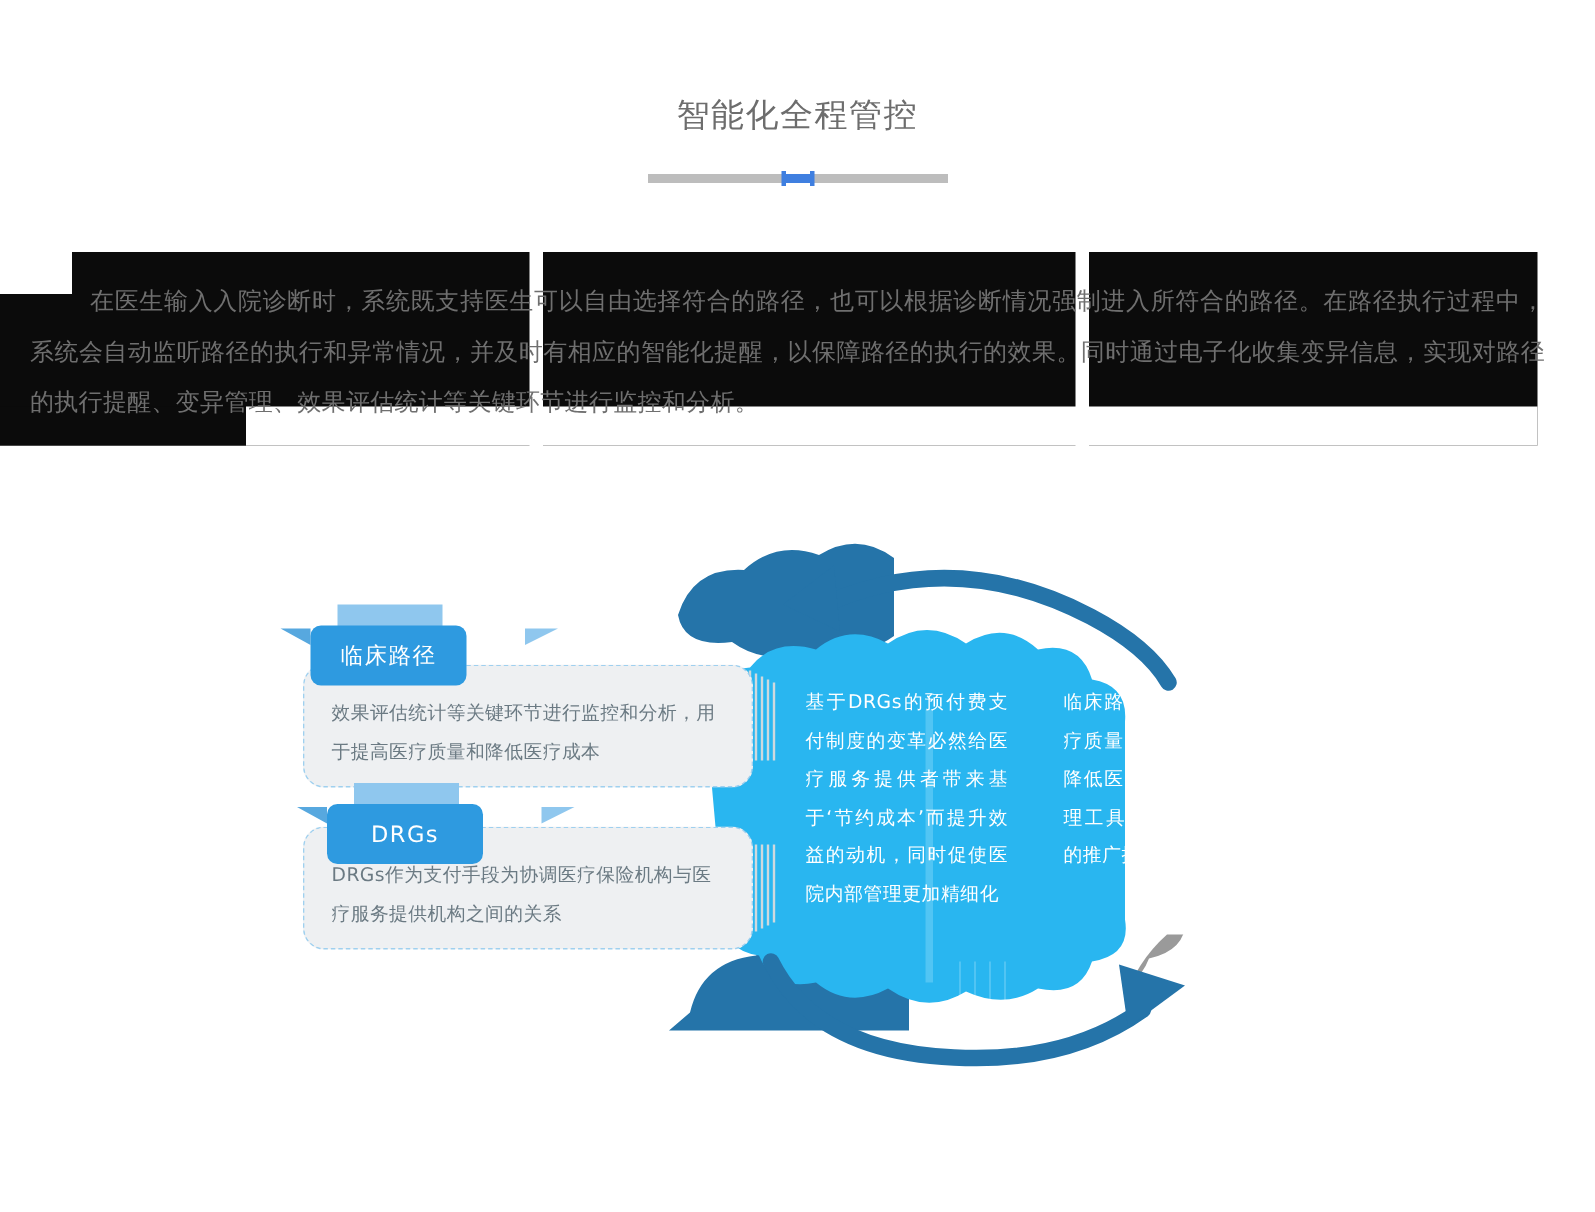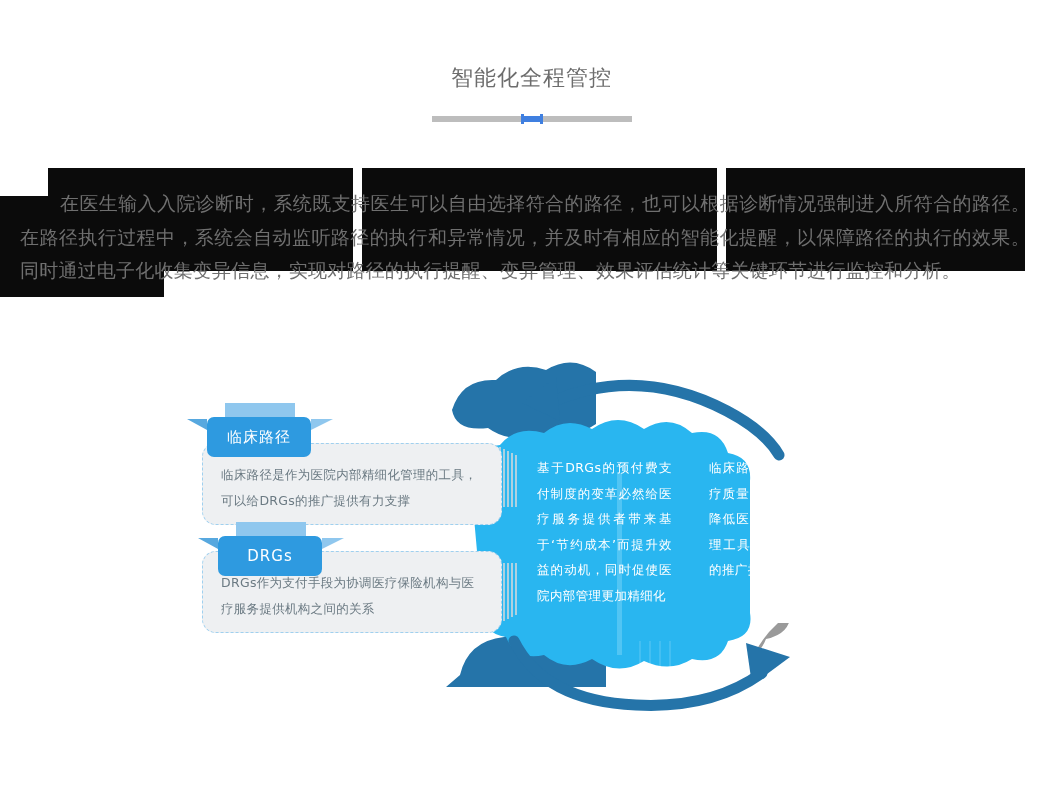--- a/index.html
+++ b/index.html
@@ -81,21 +81,21 @@
   #band-r234b   { left: 362px; top: 28px;  width: 355px; height: 101px; }
   #band-r234c   { left: 726px; top: 28px;  width: 299px; height: 101px; }
   #band-r4trim  { left: 164px; top: 103px; width: 861px; height: 26px; background:#ffffff; }
   #band-r4keep  { left: 0px;   top: 103px; width: 164px; height: 26px; background:#0b0b0b; }
 
   #intro-text {
     position: absolute;
     left: 20px;
     top: 0px;
     width: 1010px;
-    font-size: 19px;
+    font-size: 16px;
     line-height: 33.6px;
     color: #6f6f6f;
     text-indent: 40px;
     text-align: justify;
     text-justify: inter-character;
     letter-spacing: 0.2px;
   }
 
   
   #diagram {
@@ -132,20 +132,21 @@
     line-height: 26px;
     color: #6b7a83;
     letter-spacing: 0.3px;
   }
 
   
   .ribbon {
     position: absolute;
     height: 28px;
     z-index: 6;
+    padding-left: 39px;
   }
   #ribbon-clinical-path { left: 207px; top: 62px;  width: 104px; }
   #ribbon-drgs          { left: 218px; top: 181px; width: 104px; }
 
   .ribbon-back {
     position: absolute;
     left: 18px;
     top: -14px;
     width: 70px;
     height: 34px;
@@ -313,21 +314,21 @@
 
     <g stroke="#ffffff" stroke-width="1" opacity="0.25">
       <line x1="640" y1="286" x2="640" y2="318"></line>
       <line x1="650" y1="286" x2="650" y2="318"></line>
       <line x1="660" y1="286" x2="660" y2="318"></line>
       <line x1="670" y1="286" x2="670" y2="318"></line>
     </g>
   </svg>
 
   <div class="info-card" id="card-clinical-path">
-    <div class="card-text">临床路径是作为医院内部精细化管理的工具，可以给DRGs的推广提供有力支撑</div>
+    <div class="card-text">效果评估统计等关键环节进行监控和分析，用于提高医疗质量和降低医疗成本</div>
   </div>
   <div class="ribbon" id="ribbon-clinical-path">
     <div class="ribbon-back"></div>
     <div class="ribbon-tail-r"></div>
     <div class="ribbon-tail-l"></div>
     <div class="ribbon-body">
       <span class="ribbon-label">临床路径</span>
     </div>
   </div>
 

